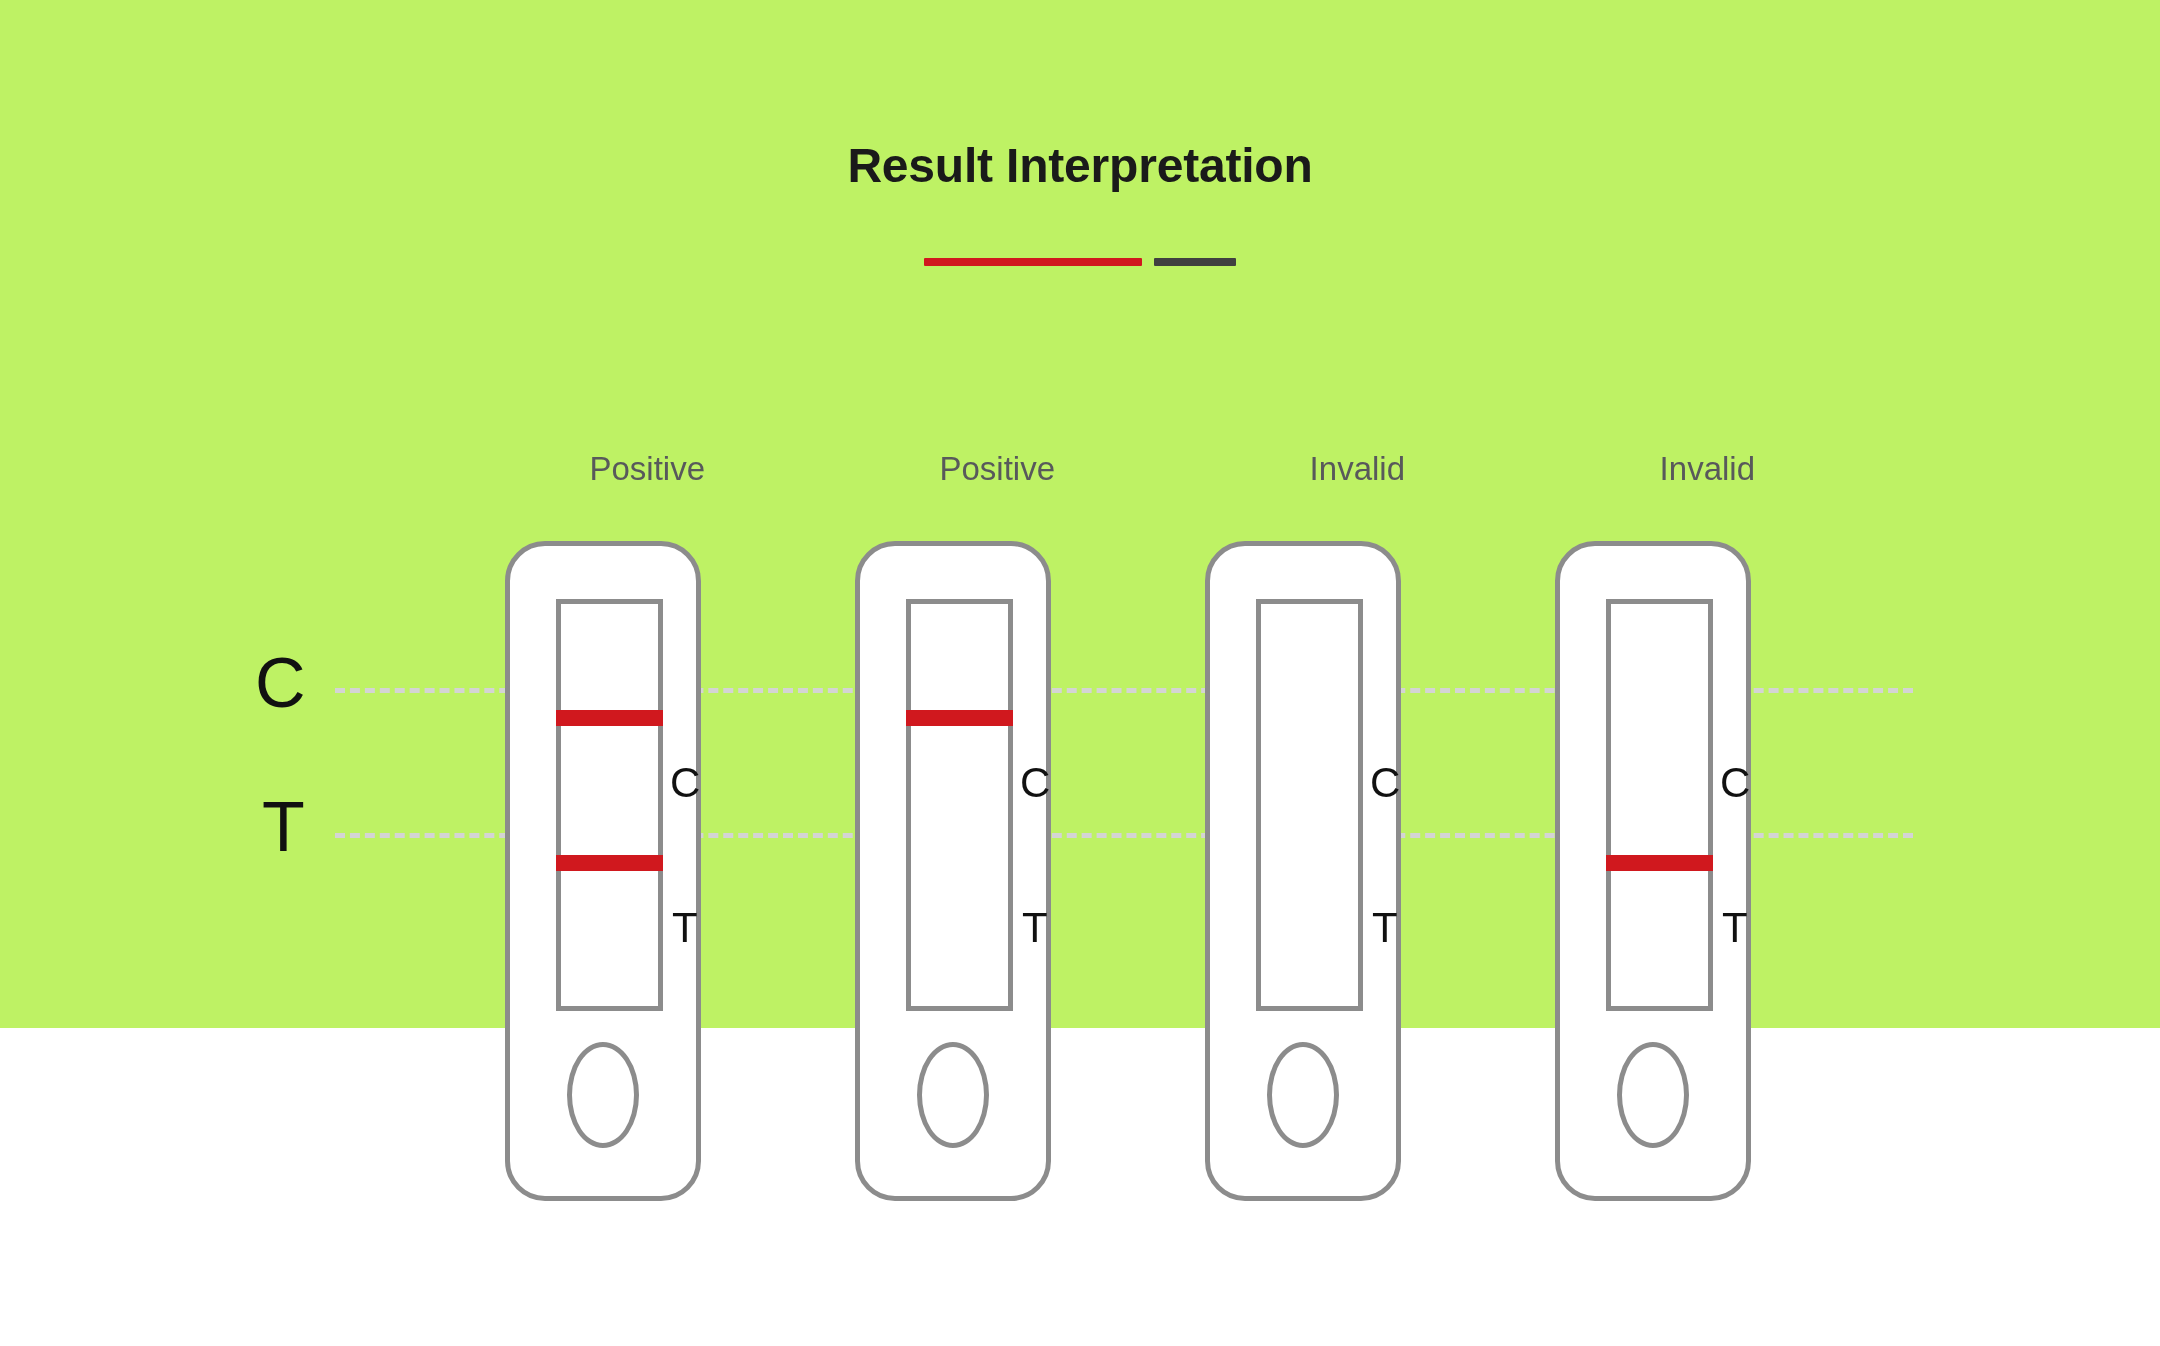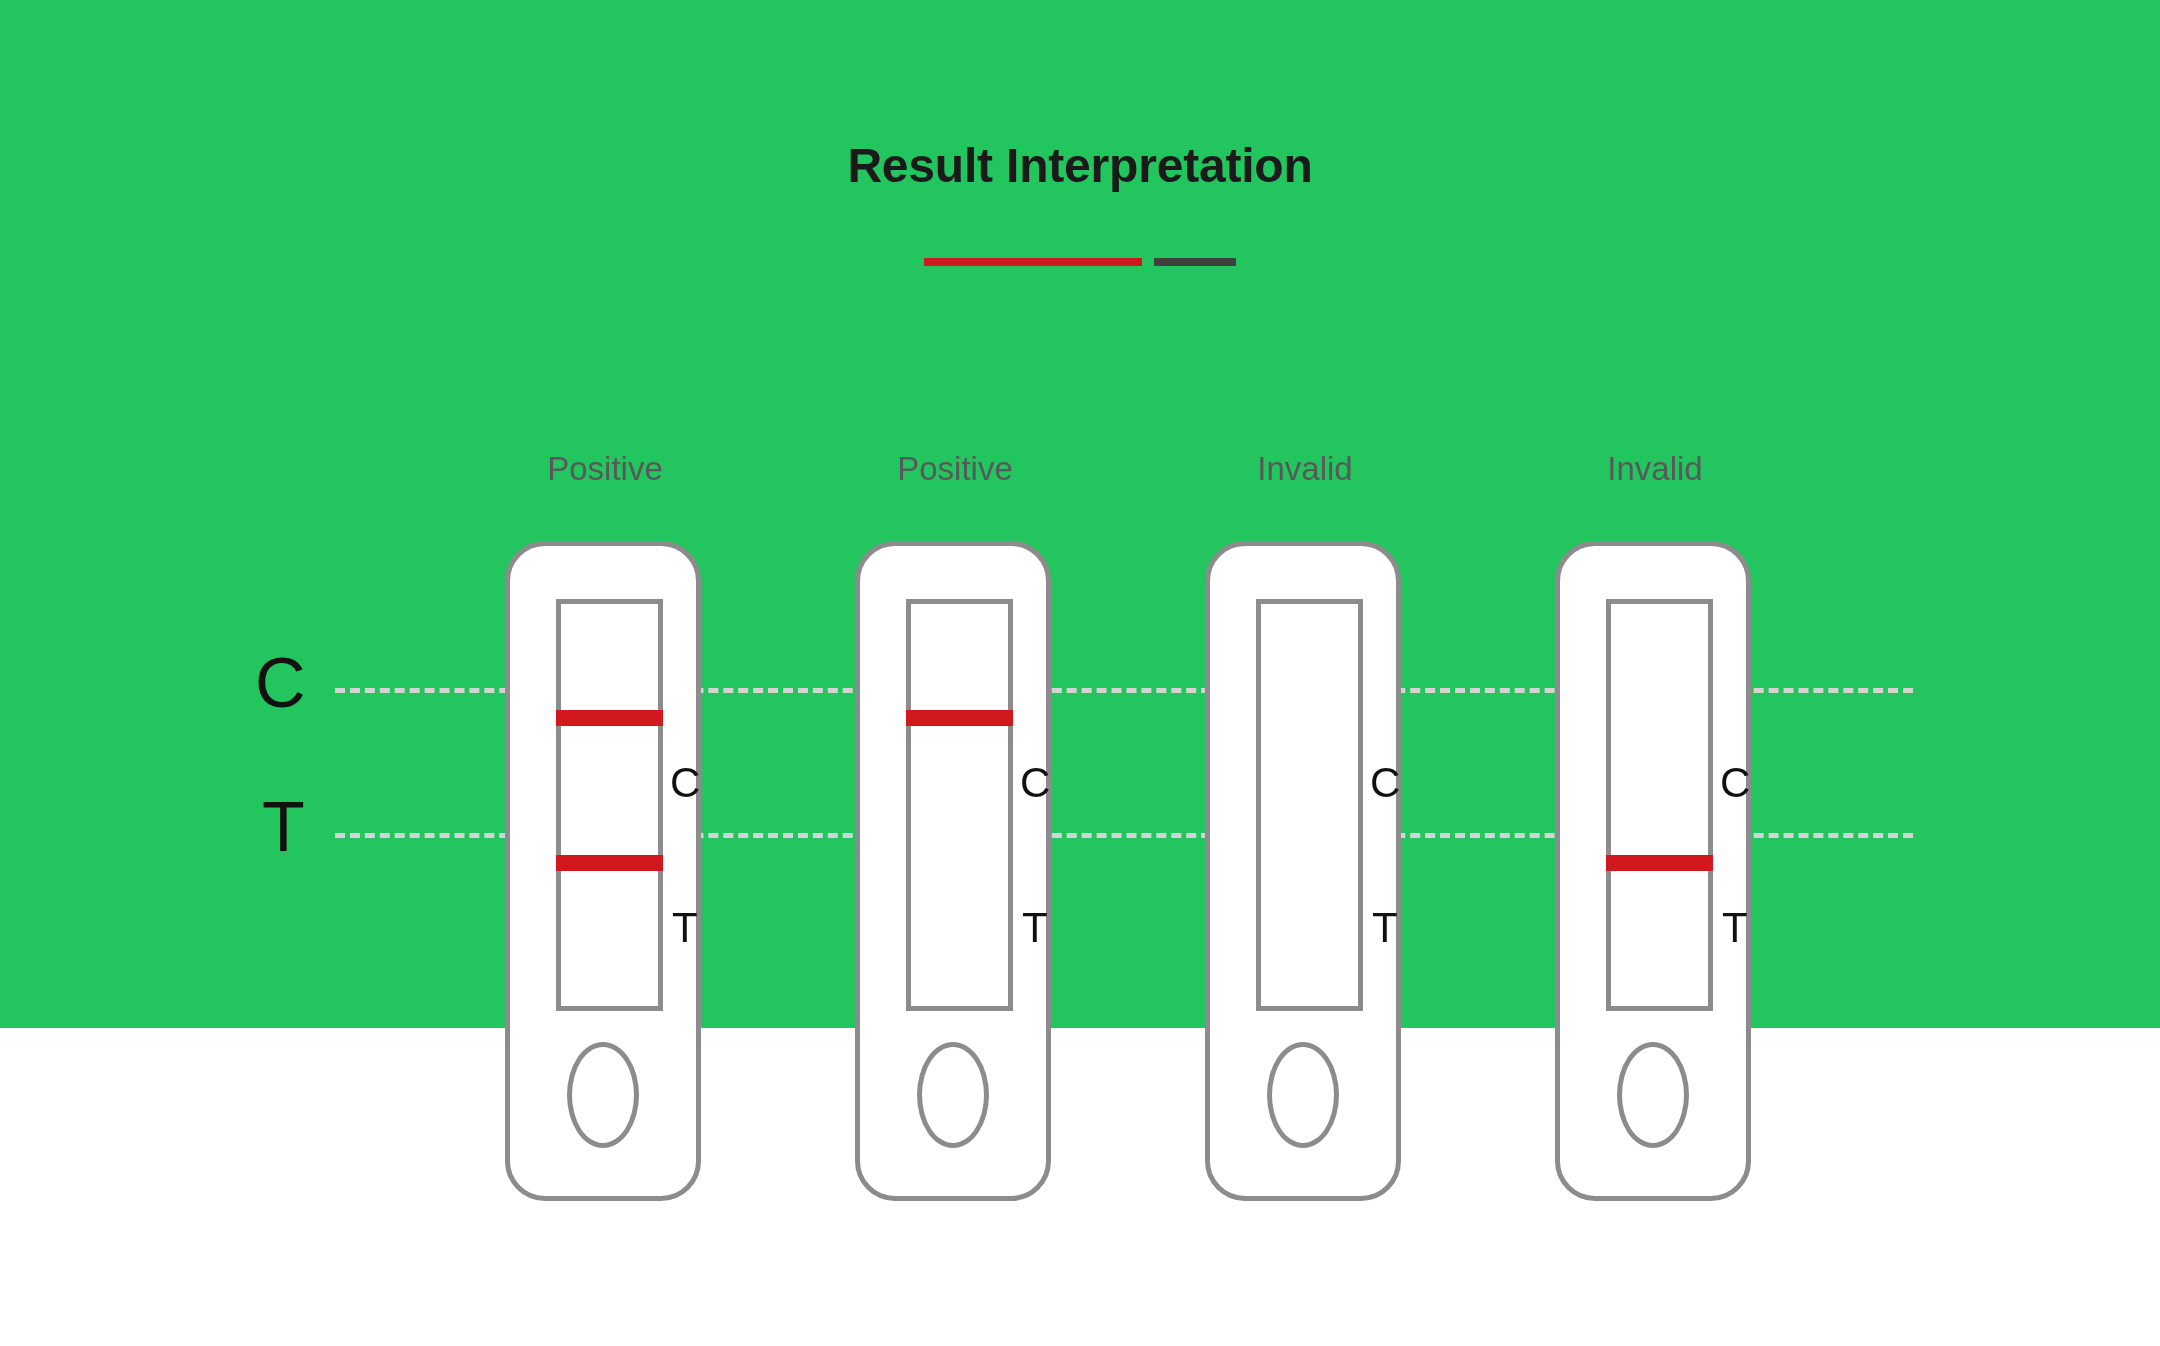--- a/index.html
+++ b/index.html
@@ -9,21 +9,21 @@
     height: 1346px;
     background: #ffffff;
     font-family: "Liberation Sans", sans-serif;
     overflow: hidden;
   }
 
   #stage {
     position: relative;
     width: 2160px;
     height: 1028px;
-    background: #22c55e;
+    background: #bef264;
   }
 
   
   #title-block {
     position: absolute;
     left: 0;
     top: 140px;
     width: 2160px;
     text-align: center;
   }
@@ -87,21 +87,21 @@
   }
 
   .cassette-group {
     position: absolute;
     top: 452px;
     width: 200px;
   }
 
   .cassette-label {
     width: 100%;
-    text-align: center;
+    text-align: right;
     font-size: 33px;
     color: #58595b;
     line-height: 1;
     font-family: "Liberation Sans", sans-serif;
   }
 
   .cassette-body {
     position: relative;
     margin-top: 56px;
     width: 196px;

